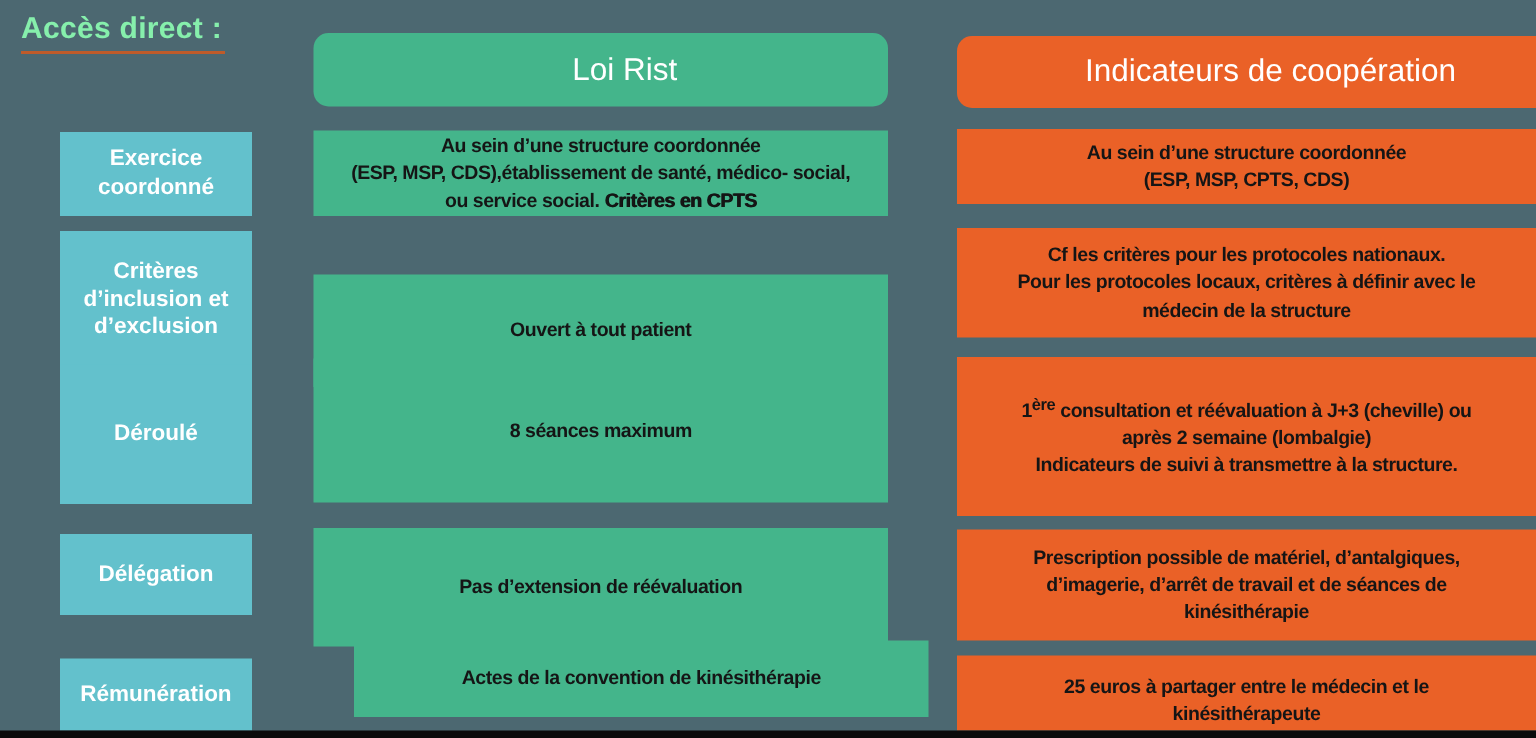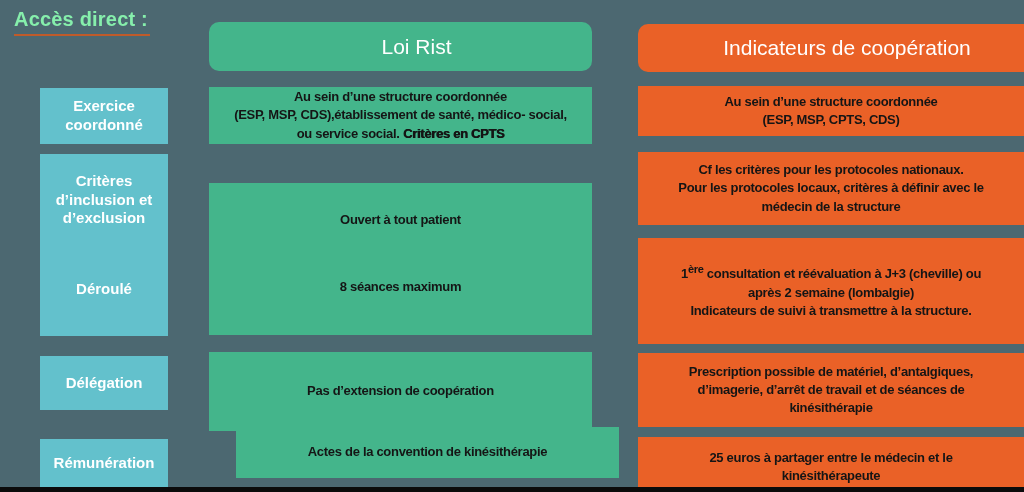--- a/index.html
+++ b/index.html
@@ -90,21 +90,21 @@
   <div class="box cell orange o3">
     <div><span>1</span><sup>ère</sup><span class="txt"> consultation  et réévaluation à J+3 (cheville) ou
 après 2 semaine (lombalgie)
 Indicateurs de suivi à transmettre à la structure.</span></div>
   </div>
 
   <div class="box lbl lb4">
     <span class="txt">Délégation</span>
   </div>
   <div class="box cell green g4">
-    <span class="txt">Pas d’extension de coopération</span>
+    <span class="txt">Pas d’extension de réévaluation</span>
   </div>
   <div class="box cell orange o4">
     <span class="txt">Prescription possible de matériel, d’antalgiques,
 d’imagerie, d’arrêt de travail et de séances de
 kinésithérapie</span>
   </div>
 
   <div class="box lbl lb5">
     <span class="txt">Rémunération</span>
   </div>

